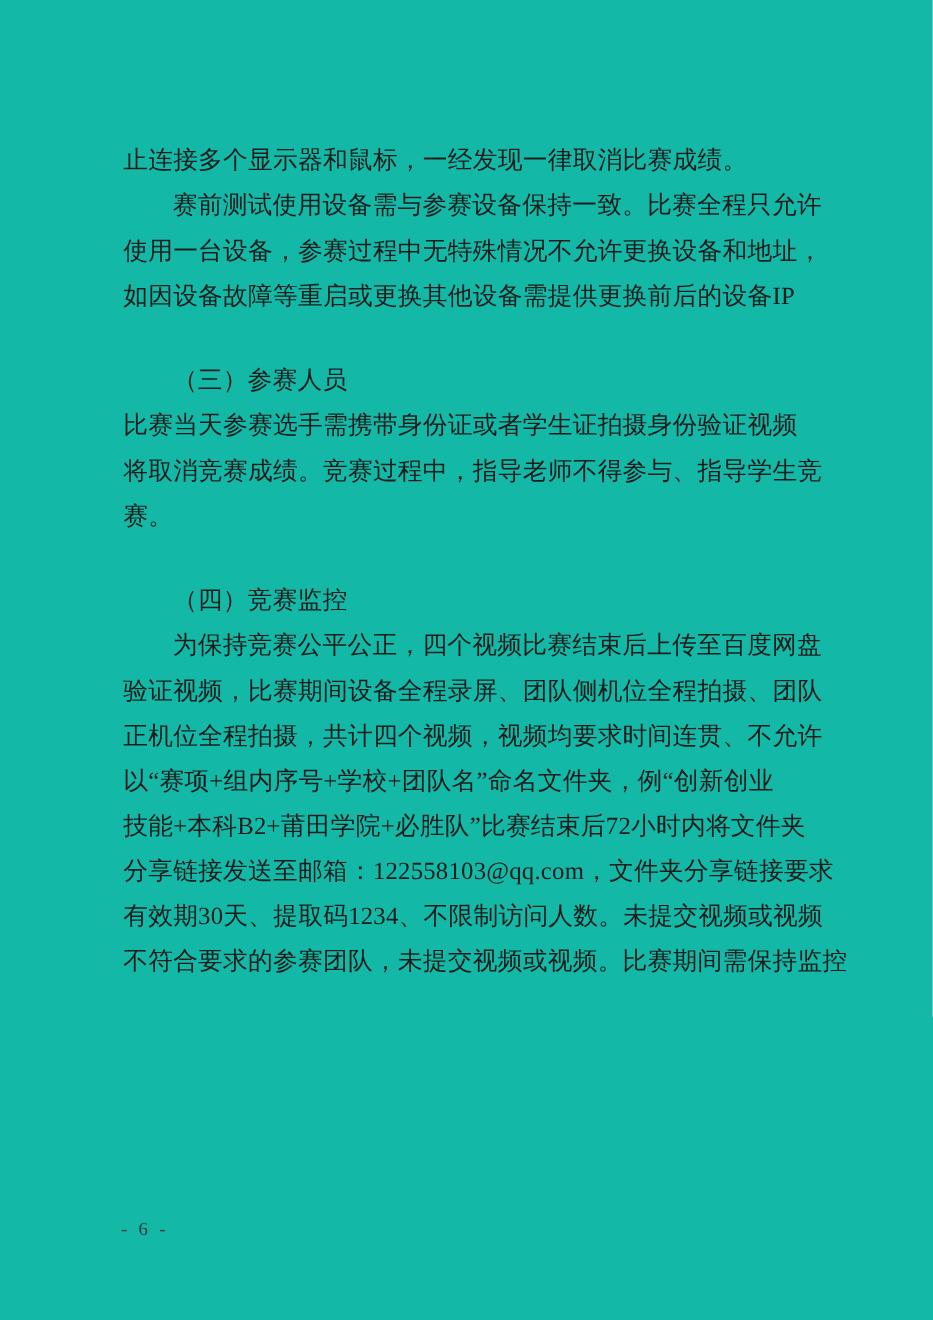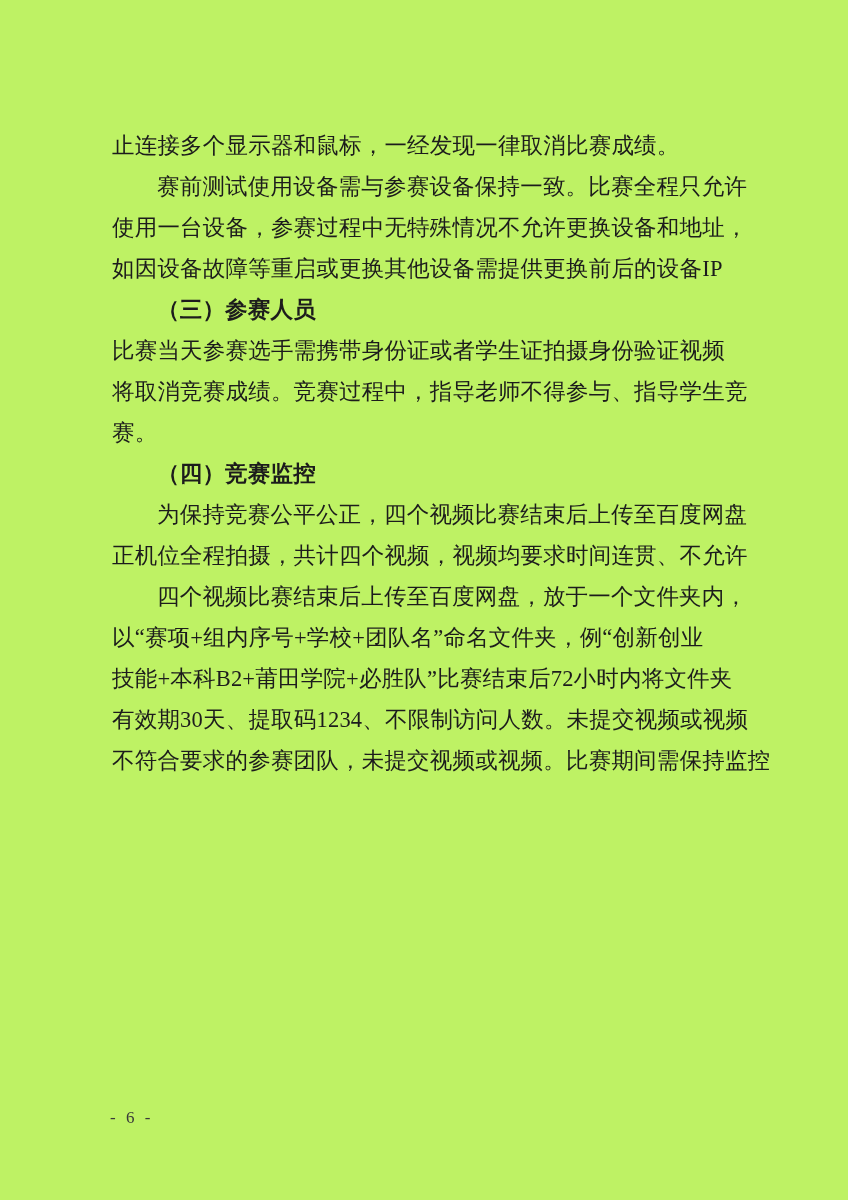--- a/index.html
+++ b/index.html
@@ -4,41 +4,42 @@
 <style>
   html, body {
     margin: 0;
     padding: 0;
     background: #ffffff;
   }
   .page {
     position: relative;
     width: 848px;
     height: 1200px;
-    background: #bef264;
+    background: #14b8a6;
     font-family: "Liberation Serif", "DejaVu Serif", serif;
     color: #1c1c1c;
     overflow: hidden;
   }
   .content {
     position: absolute;
     left: 112px;
     top: 125px;
     width: 634px;
   }
   .line {
     font-size: 22.5px;
     line-height: 41px;
     height: 41px;
     white-space: nowrap;
     letter-spacing: 0.2px;
   }
   .heading {
-    font-weight: bold;
+    font-weight: normal;
     text-indent: 2em;
+    margin-top: 36px;
   }
   .indent {
     text-indent: 2em;
   }
   .page-footer {
     position: absolute;
     left: 110px;
     top: 1106px;
     font-size: 17px;
     line-height: 24px;
@@ -55,22 +56,23 @@
     <div class="line">止连接多个显示器和鼠标，一经发现一律取消比赛成绩。</div>
     <div class="line indent">赛前测试使用设备需与参赛设备保持一致。比赛全程只允许</div>
     <div class="line">使用一台设备，参赛过程中无特殊情况不允许更换设备和地址，</div>
     <div class="line">如因设备故障等重启或更换其他设备需提供更换前后的设备IP</div>
     <div class="line heading">（三）参赛人员</div>
     <div class="line">比赛当天参赛选手需携带身份证或者学生证拍摄身份验证视频</div>
     <div class="line">将取消竞赛成绩。竞赛过程中，指导老师不得参与、指导学生竞</div>
     <div class="line">赛。</div>
     <div class="line heading">（四）竞赛监控</div>
     <div class="line indent">为保持竞赛公平公正，四个视频比赛结束后上传至百度网盘</div>
+    <div class="line">验证视频，比赛期间设备全程录屏、团队侧机位全程拍摄、团队</div>
     <div class="line">正机位全程拍摄，共计四个视频，视频均要求时间连贯、不允许</div>
-    <div class="line indent">四个视频比赛结束后上传至百度网盘，放于一个文件夹内，</div>
     <div class="line">以“赛项+组内序号+学校+团队名”命名文件夹，例“创新创业</div>
     <div class="line">技能+本科B2+莆田学院+必胜队”比赛结束后72小时内将文件夹</div>
+    <div class="line">分享链接发送至邮箱：122558103@qq.com，文件夹分享链接要求</div>
     <div class="line">有效期30天、提取码1234、不限制访问人数。未提交视频或视频</div>
     <div class="line">不符合要求的参赛团队，未提交视频或视频。比赛期间需保持监控</div>
   </div>
 
   <div class="page-footer">- 6 -</div>
 </div>
 
 </body></html>

